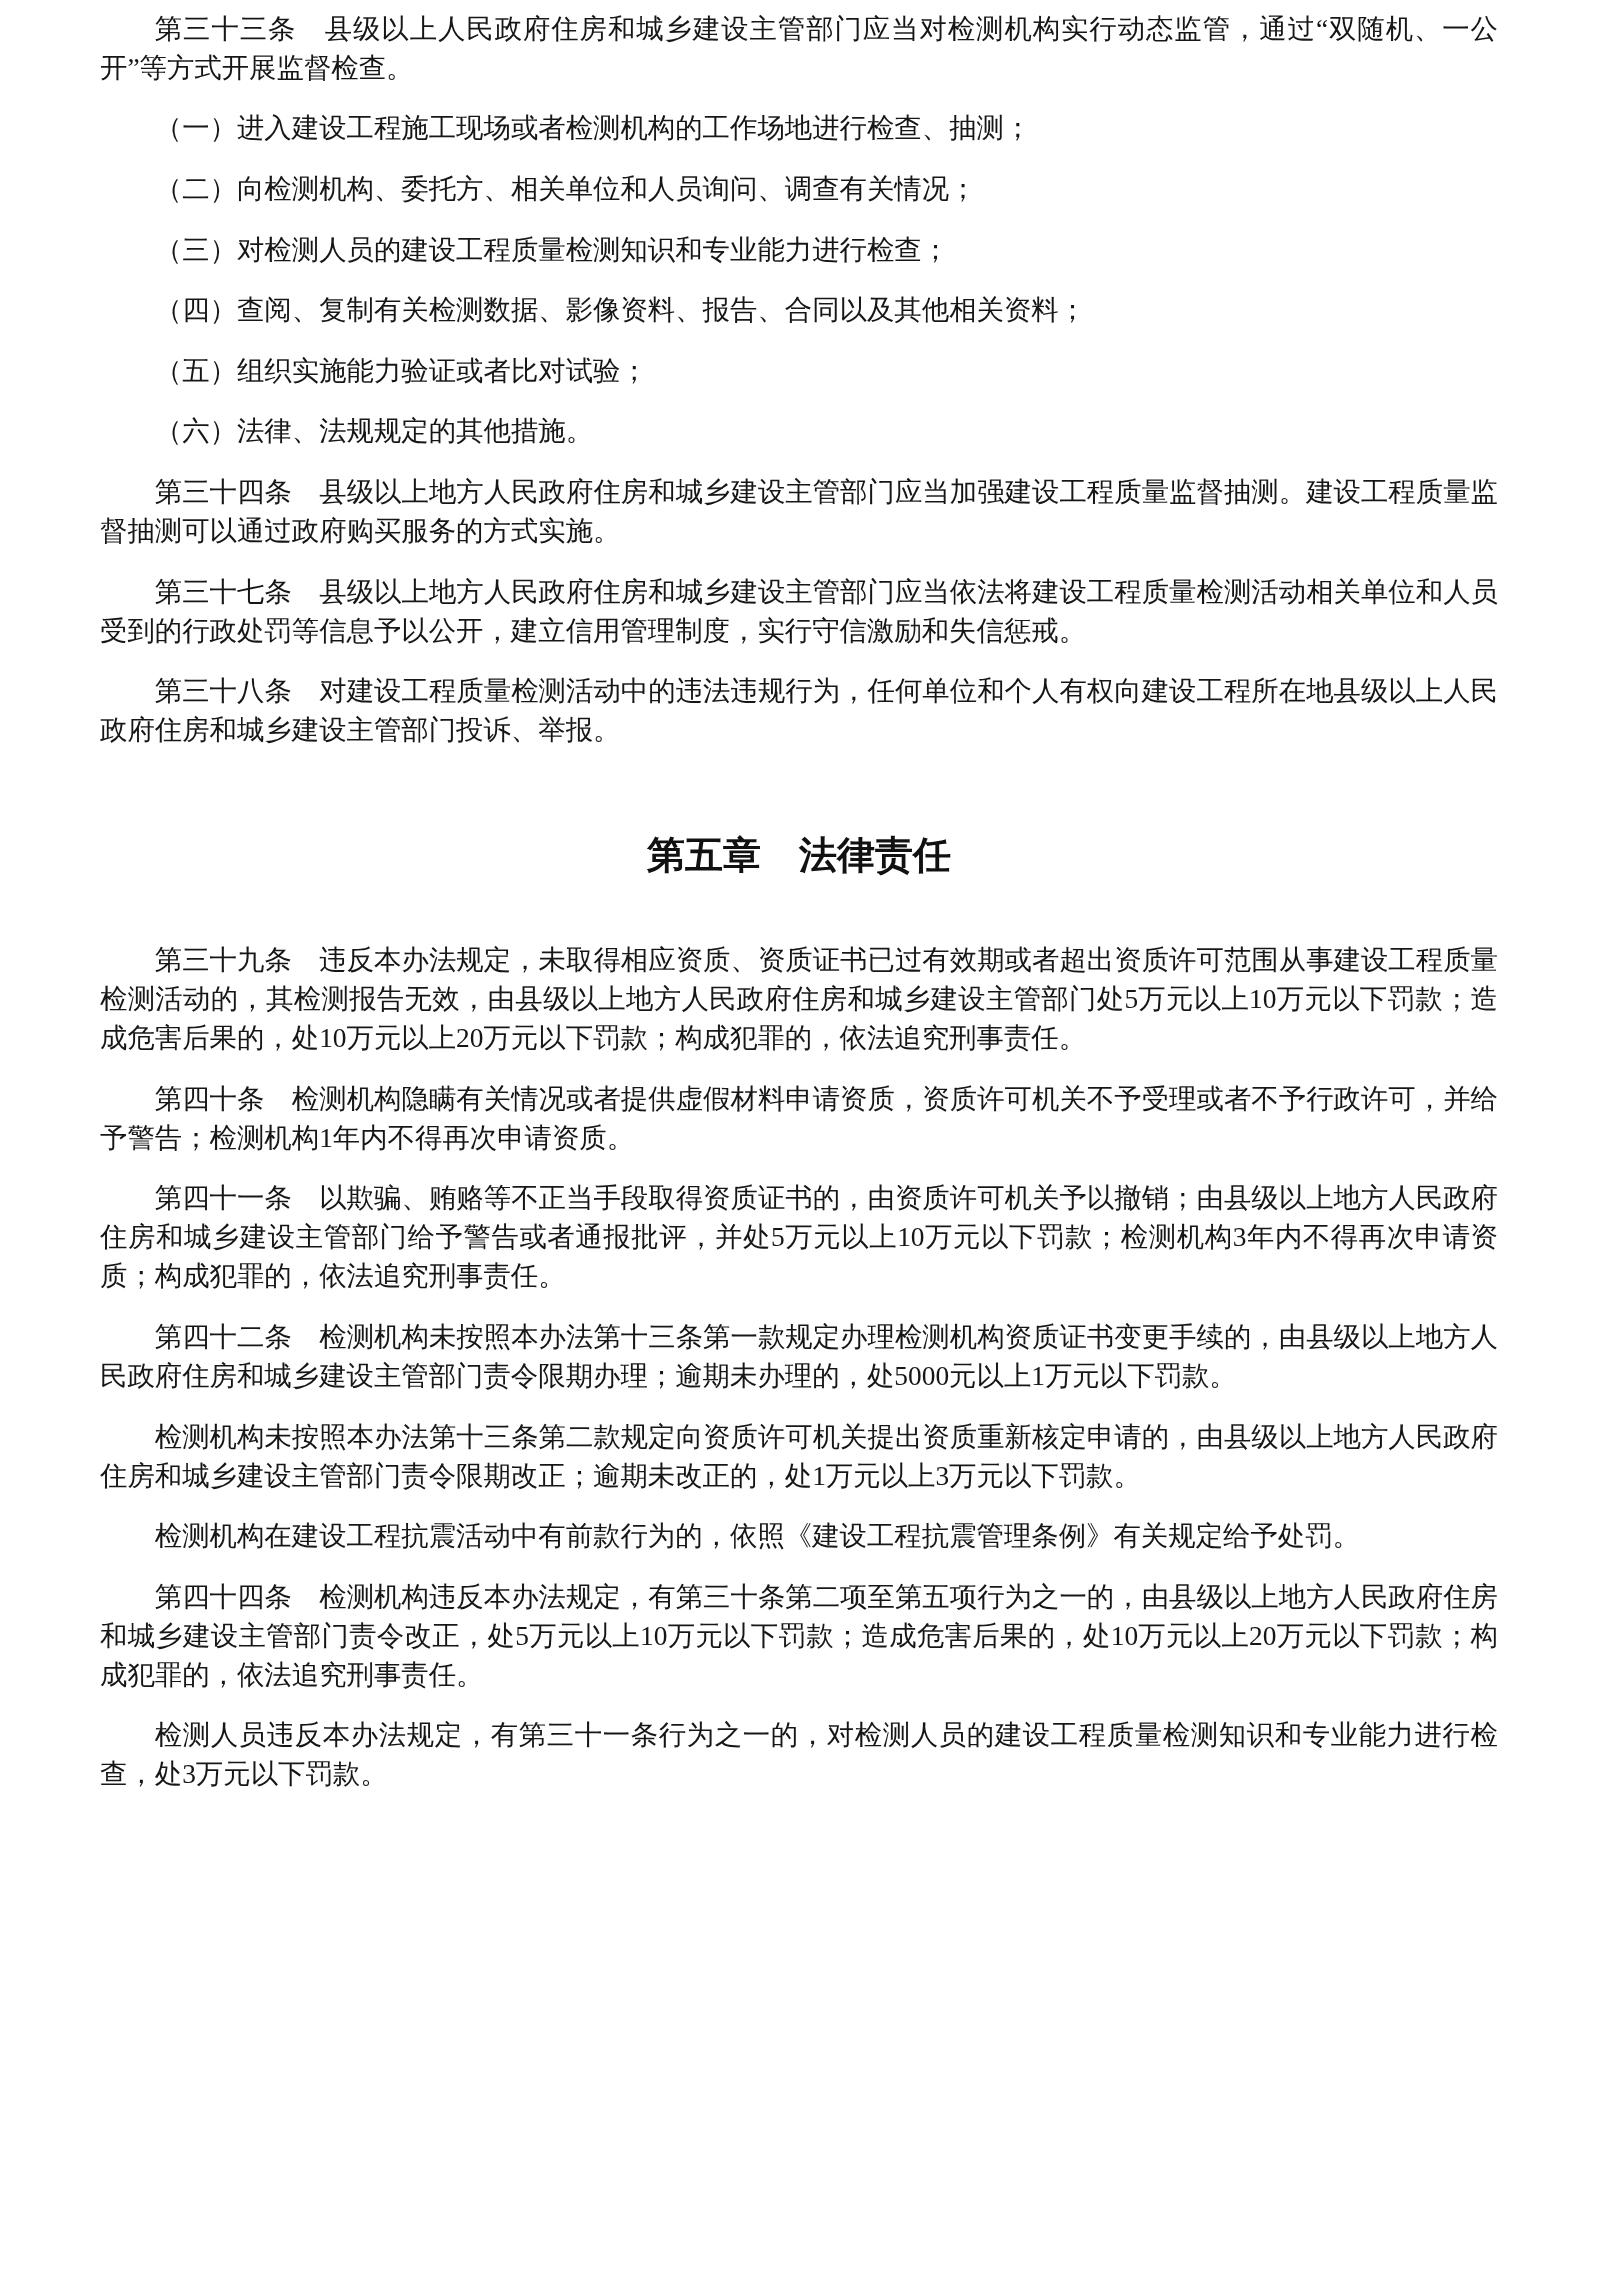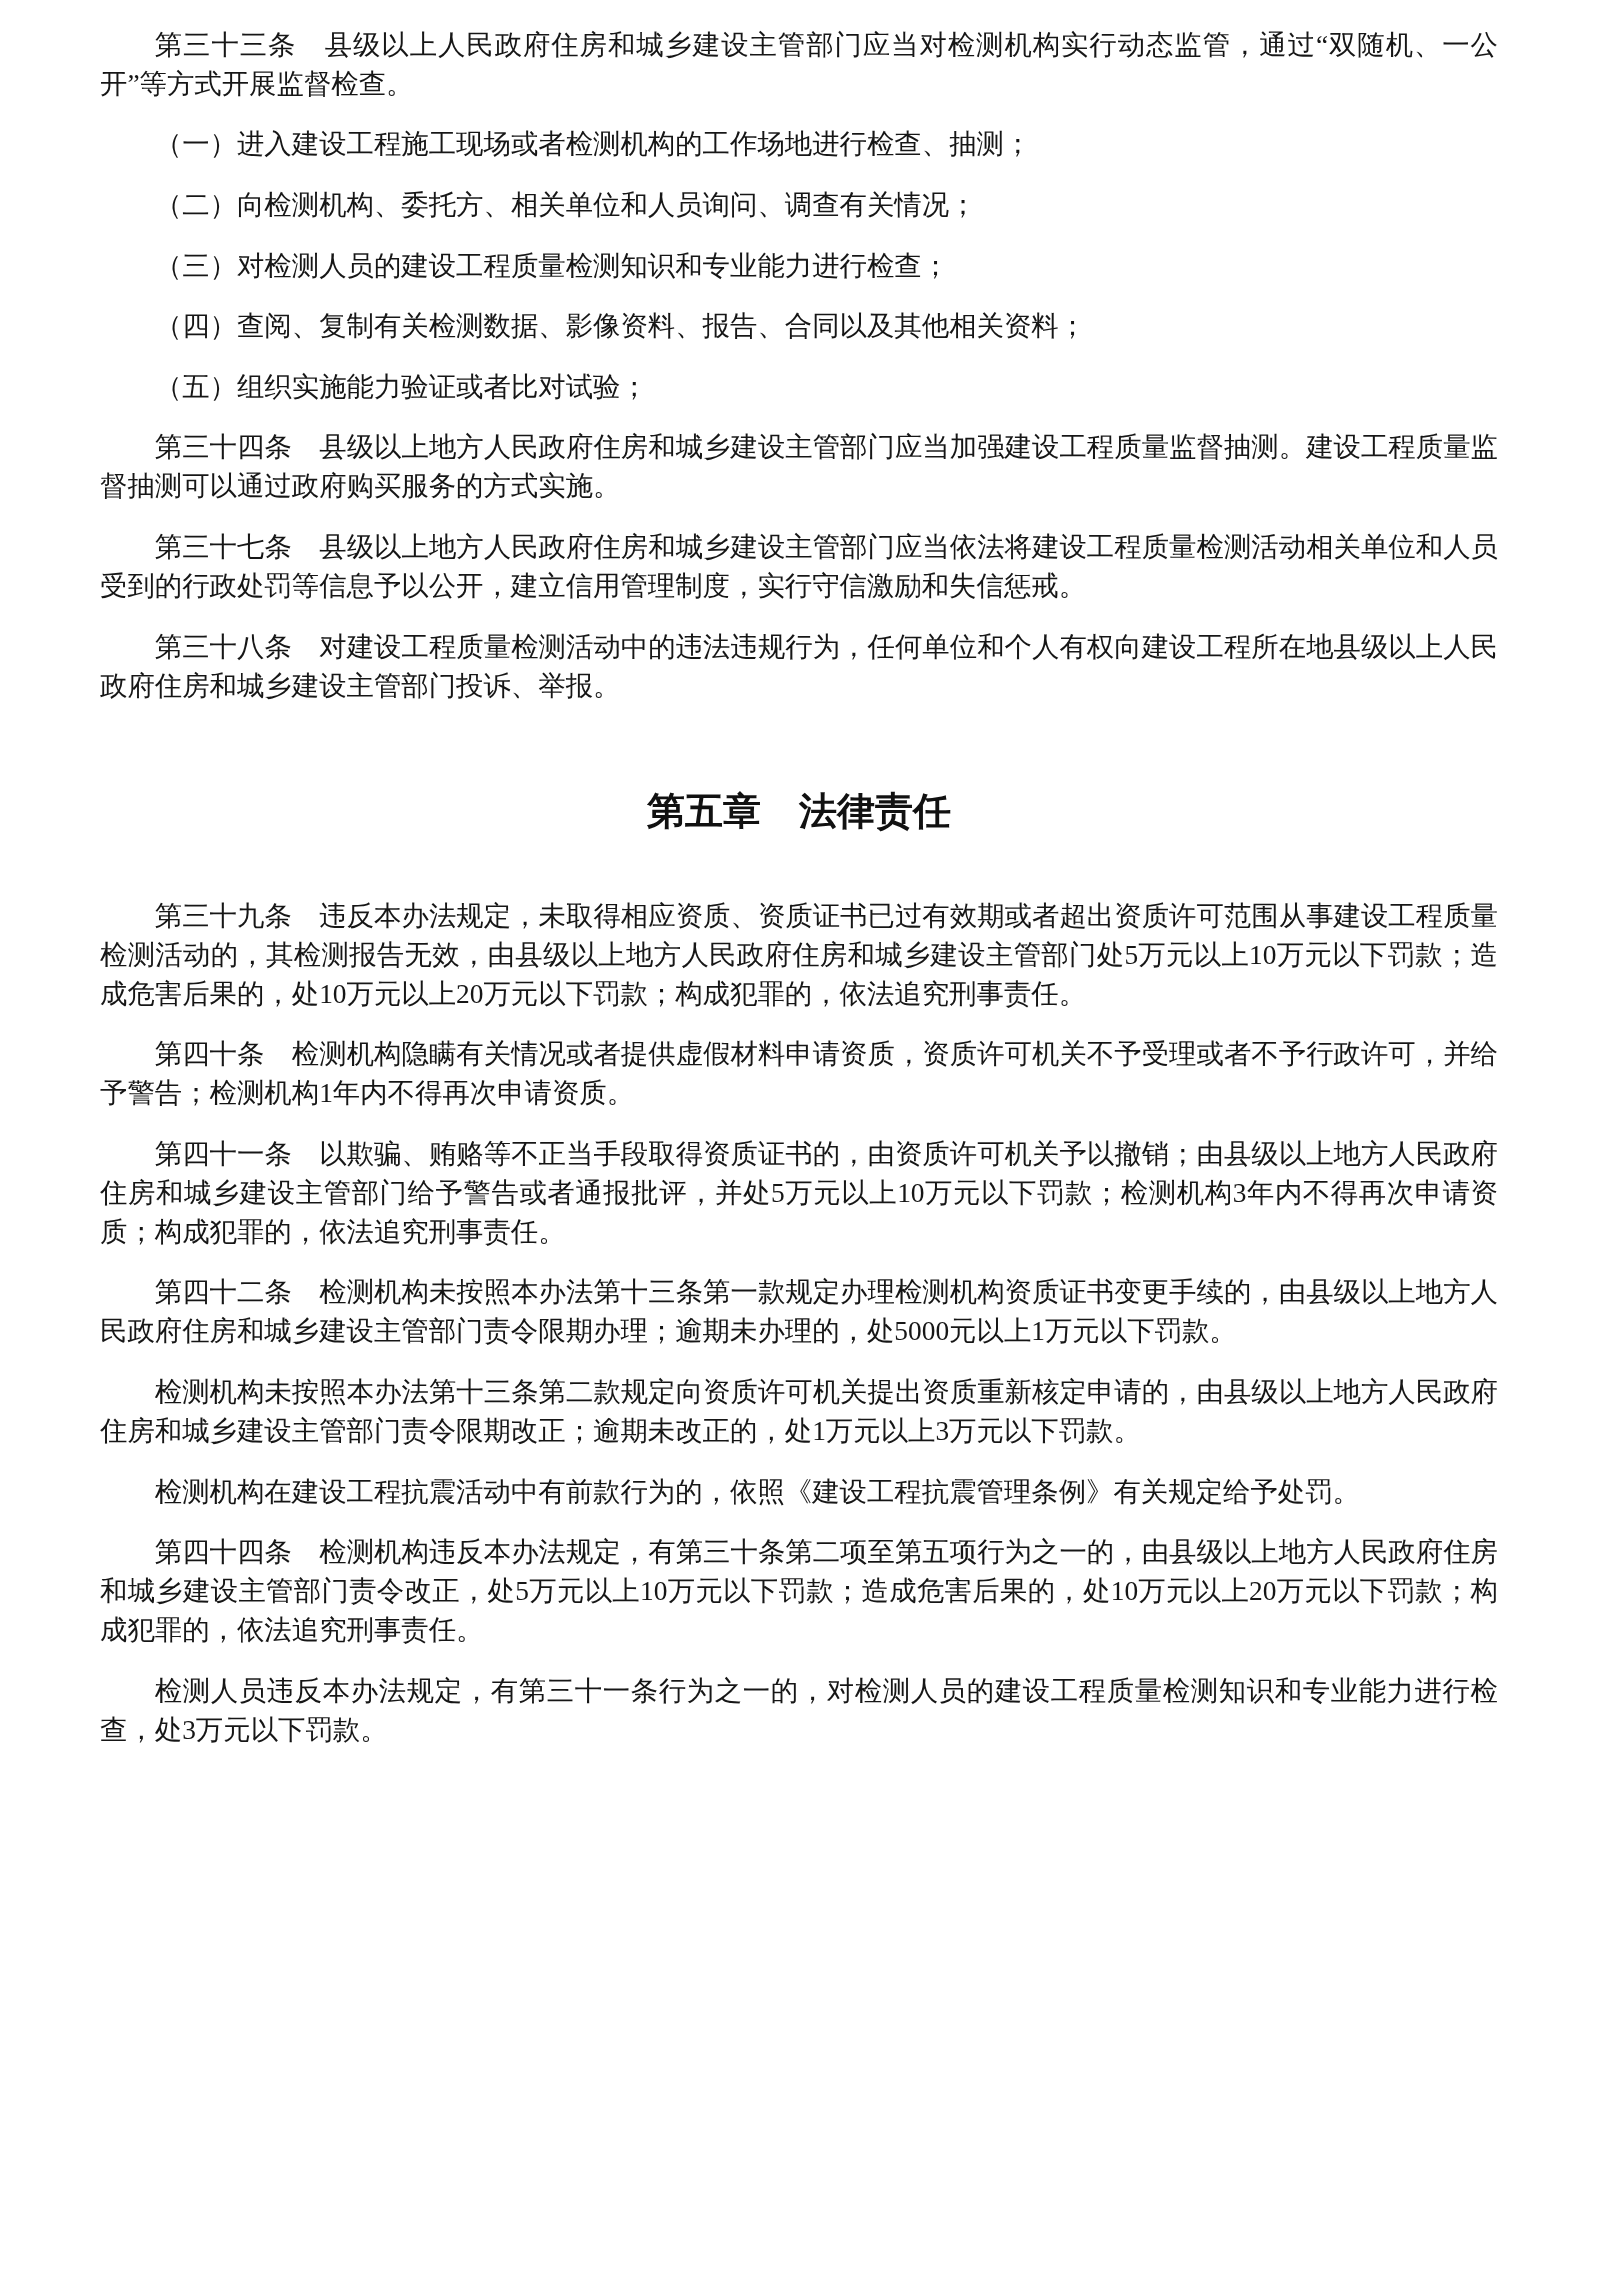--- a/index.html
+++ b/index.html
@@ -16,21 +16,20 @@
   .doc-body {
     position: absolute;
     left: 100px;
     top: 9.8px;
     width: 1398px;
     font-family: "Liberation Serif", "DejaVu Serif", serif;
     font-size: 27.4px;
     line-height: 39px;
     color: #161616;
     text-align: justify;
-    margin-top: 16px;
   }
   .article-paragraph {
     margin: 0 0 21.6px 0;
     text-indent: 2em;
   }
   .article-paragraph:last-child {
     margin-bottom: 0;
   }
   .chapter-heading {
     margin: 86px 0 66px 0;
@@ -47,20 +46,21 @@
 <body>
 
 <div class="page">
   <div class="doc-body" id="doc-body">
       <p class="article-paragraph">第三十三条　县级以上人民政府住房和城乡建设主管部门应当对检测机构实行动态监管，通过“双随机、一公开”等方式开展监督检查。</p>
       <p class="article-paragraph">（一）进入建设工程施工现场或者检测机构的工作场地进行检查、抽测；</p>
       <p class="article-paragraph">（二）向检测机构、委托方、相关单位和人员询问、调查有关情况；</p>
       <p class="article-paragraph">（三）对检测人员的建设工程质量检测知识和专业能力进行检查；</p>
       <p class="article-paragraph">（四）查阅、复制有关检测数据、影像资料、报告、合同以及其他相关资料；</p>
       <p class="article-paragraph">（五）组织实施能力验证或者比对试验；</p>
+      <p class="article-paragraph">（六）法律、法规规定的其他措施。</p>
       <p class="article-paragraph">第三十四条　县级以上地方人民政府住房和城乡建设主管部门应当加强建设工程质量监督抽测。建设工程质量监督抽测可以通过政府购买服务的方式实施。</p>
       <p class="article-paragraph">第三十七条　县级以上地方人民政府住房和城乡建设主管部门应当依法将建设工程质量检测活动相关单位和人员受到的行政处罚等信息予以公开，建立信用管理制度，实行守信激励和失信惩戒。</p>
       <p class="article-paragraph">第三十八条　对建设工程质量检测活动中的违法违规行为，任何单位和个人有权向建设工程所在地县级以上人民政府住房和城乡建设主管部门投诉、举报。</p>
       <h2 class="chapter-heading">第五章　法律责任</h2>
       <p class="article-paragraph">第三十九条　违反本办法规定，未取得相应资质、资质证书已过有效期或者超出资质许可范围从事建设工程质量检测活动的，其检测报告无效，由县级以上地方人民政府住房和城乡建设主管部门处5万元以上10万元以下罚款；造成危害后果的，处10万元以上20万元以下罚款；构成犯罪的，依法追究刑事责任。</p>
       <p class="article-paragraph">第四十条　检测机构隐瞒有关情况或者提供虚假材料申请资质，资质许可机关不予受理或者不予行政许可，并给予警告；检测机构1年内不得再次申请资质。</p>
       <p class="article-paragraph">第四十一条　以欺骗、贿赂等不正当手段取得资质证书的，由资质许可机关予以撤销；由县级以上地方人民政府住房和城乡建设主管部门给予警告或者通报批评，并处5万元以上10万元以下罚款；检测机构3年内不得再次申请资质；构成犯罪的，依法追究刑事责任。</p>
       <p class="article-paragraph">第四十二条　检测机构未按照本办法第十三条第一款规定办理检测机构资质证书变更手续的，由县级以上地方人民政府住房和城乡建设主管部门责令限期办理；逾期未办理的，处5000元以上1万元以下罚款。</p>
       <p class="article-paragraph">检测机构未按照本办法第十三条第二款规定向资质许可机关提出资质重新核定申请的，由县级以上地方人民政府住房和城乡建设主管部门责令限期改正；逾期未改正的，处1万元以上3万元以下罚款。</p>
       <p class="article-paragraph">检测机构在建设工程抗震活动中有前款行为的，依照《建设工程抗震管理条例》有关规定给予处罚。</p>

